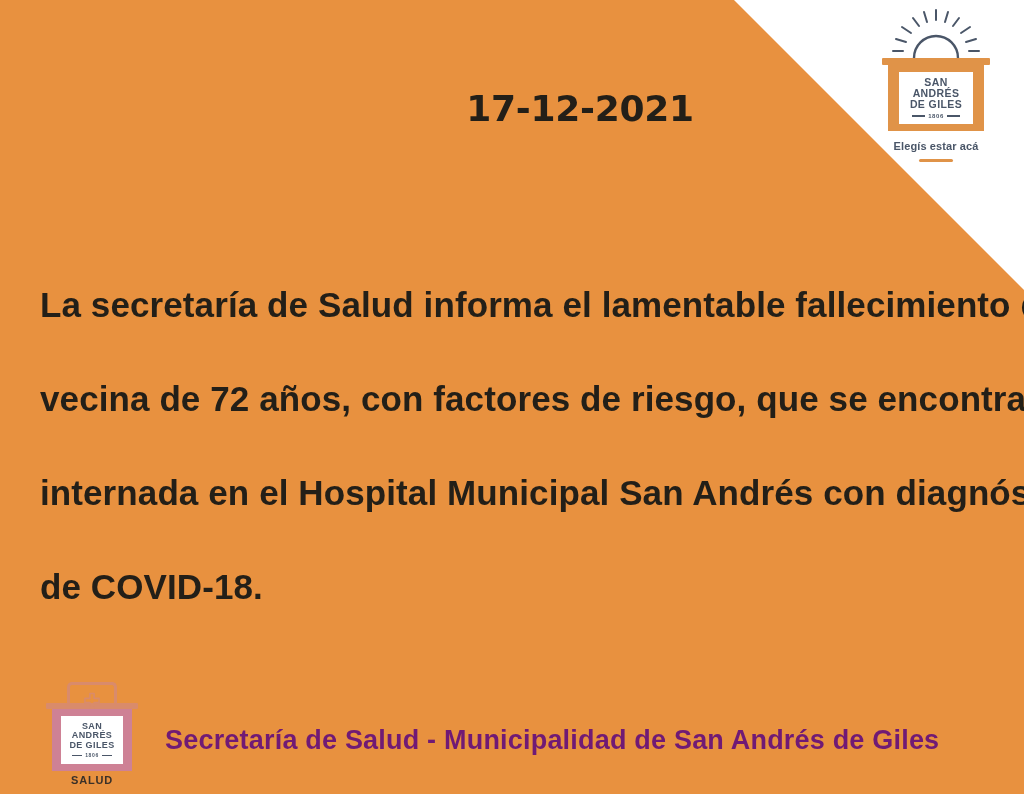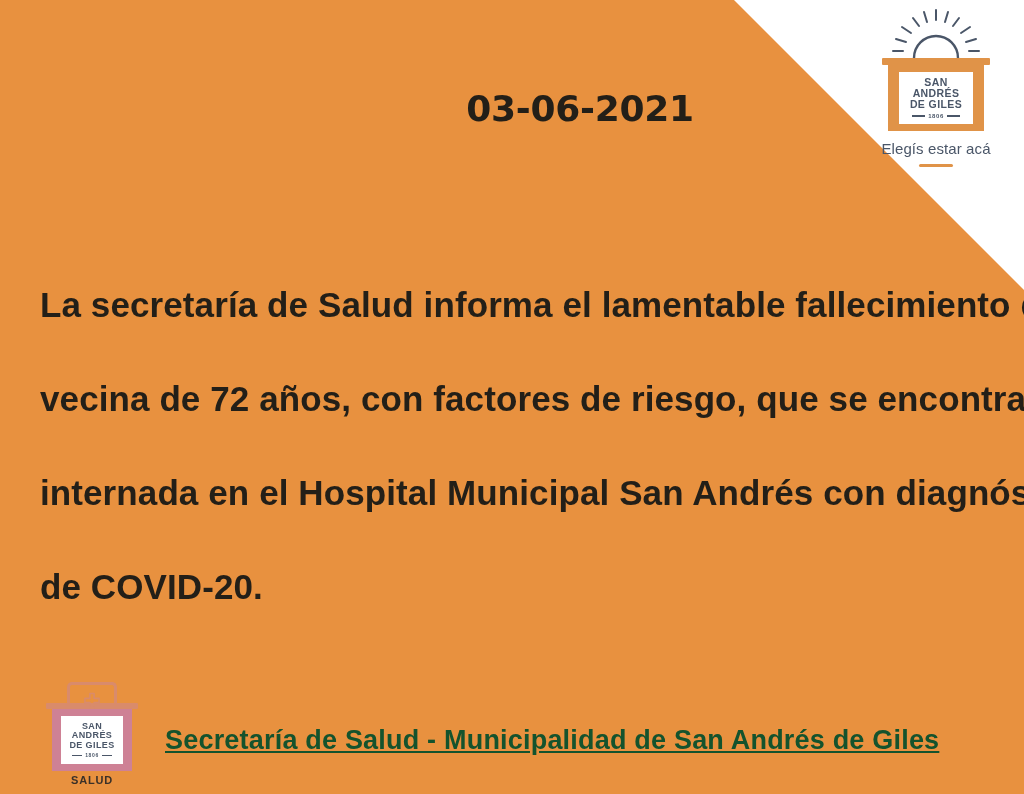--- a/index.html
+++ b/index.html
@@ -93,22 +93,22 @@
     background: #4A5668;
   }
   .plate-year {
     font-size: 6px;
     font-weight: bold;
     letter-spacing: 0.6px;
     color: #4A5668;
   }
   #logo-tagline {
     margin-top: 9px;
-    font-size: 15px;
-    font-weight: normal;
+    font-size: 11px;
+    font-weight: bold;
     color: #4A5668;
     letter-spacing: 0.1px;
   }
   #tagline-rule {
     width: 34px;
     height: 3px;
     background: #E09348;
     margin: 7px auto 0 auto;
     border-radius: 2px;
   }
@@ -228,24 +228,23 @@
 
   
   #poster-footer {
     position: absolute;
     left: 165px;
     bottom: 38px;
     z-index: 4;
     font-family: "Liberation Sans", sans-serif;
     font-size: 27px;
     font-weight: bold;
-    color: #14532d;
+    color: #701a75;
     letter-spacing: 0.2px;
     white-space: nowrap;
-    text-decoration: underline;
   }
 </style>
 </head>
 <body>
 
 <div id="poster">
 
   <div id="corner-wedge"></div>
 
   <div id="municipal-logo">
@@ -278,28 +277,28 @@
             <i></i>
           </div>
         </div>
       </div>
     </div>
     <div id="logo-tagline">Elegís estar acá</div>
     <div id="tagline-rule"></div>
   </div>
 
   <div id="headline-block">
-    <div id="poster-date">03-06-2021</div>
+    <div id="poster-date">17-12-2021</div>
   </div>
 
   <div id="body-copy">
     <div class="body-line">La secretaría  de  Salud  informa el  lamentable  fallecimiento de  una</div>
     <div class="body-line">vecina  de  72  años,  con factores de riesgo, que  se encontraba</div>
     <div class="body-line">internada  en  el  Hospital  Municipal  San  Andrés con diagnóstico</div>
-    <div class="body-line">de COVID-20.</div>
+    <div class="body-line">de COVID-18.</div>
   </div>
 
   <div id="health-logo">
     <div class="bag-handle">
       <span class="bag-cross">
         <svg width="17" height="17" viewBox="0 0 24 24" fill="none" stroke="#D98B6B" stroke-width="2.2" stroke-linejoin="round">
           <path d="M9 2h6v7h7v6h-7v7H9v-7H2V9h7z"></path>
         </svg>
       </span>
     </div>

